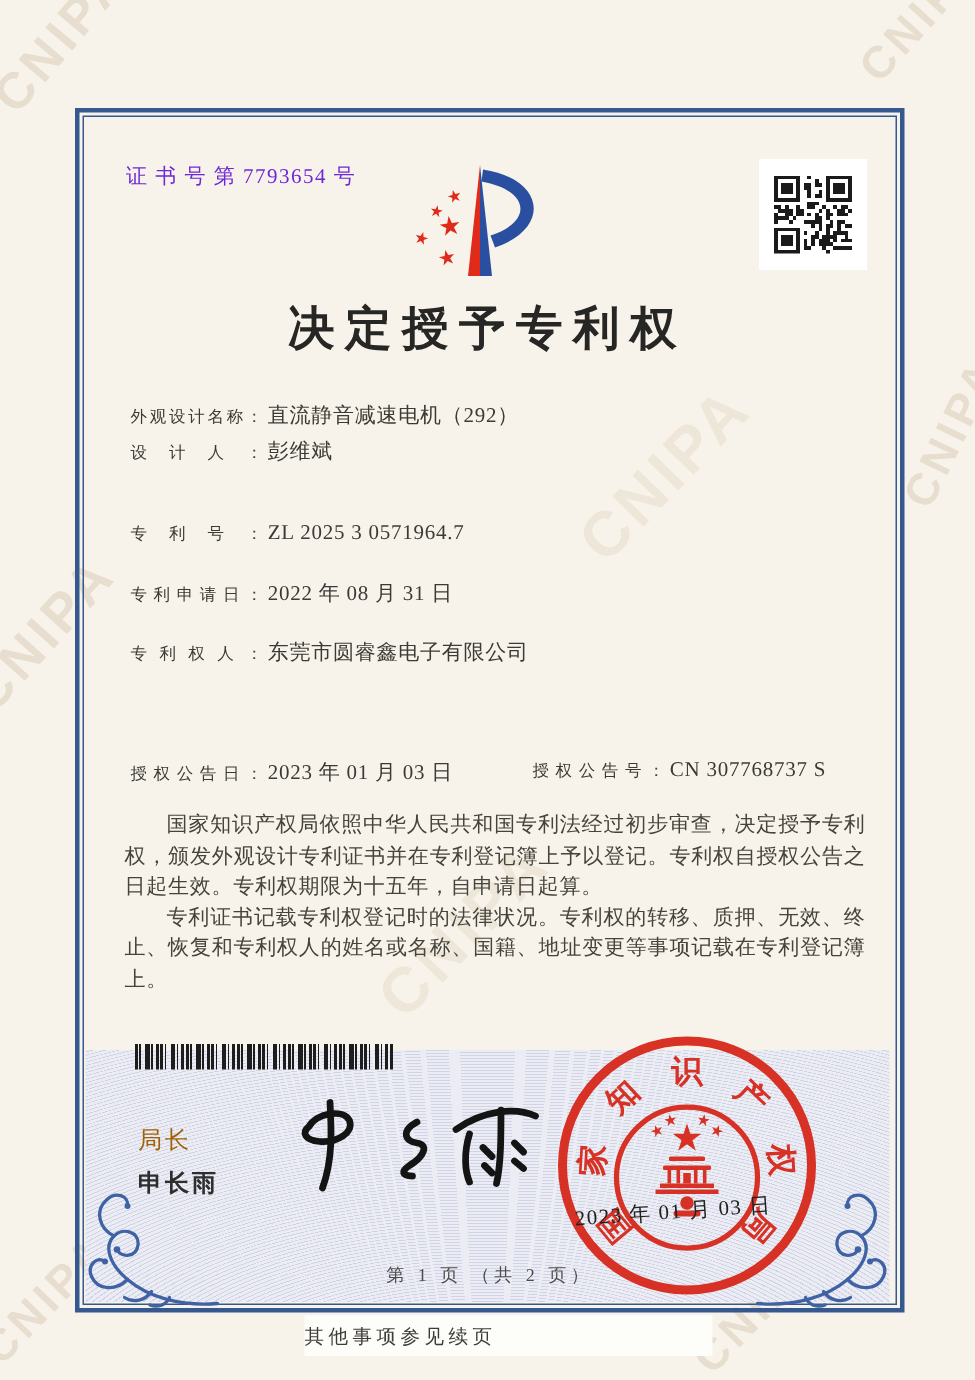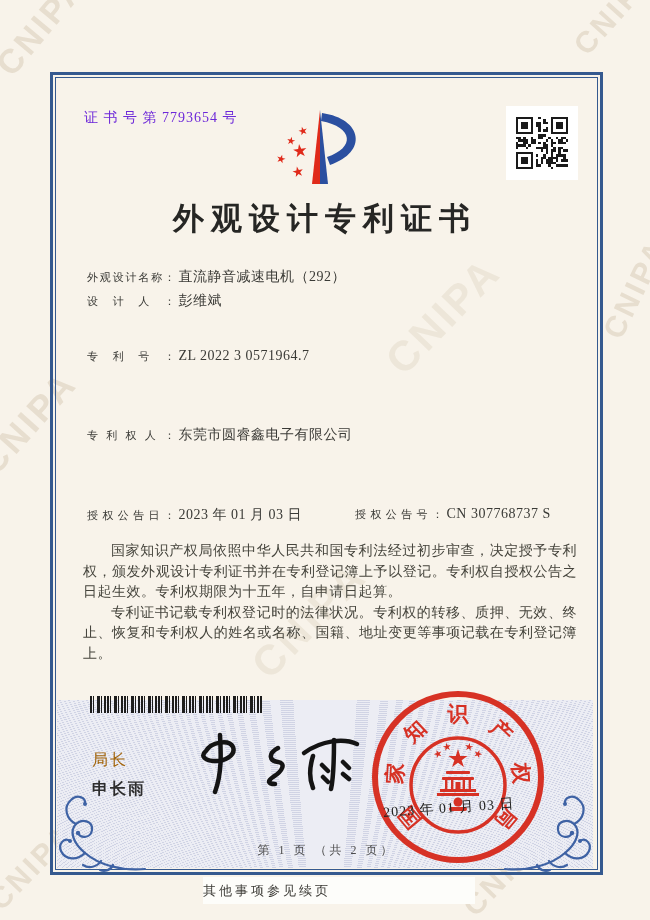--- a/index.html
+++ b/index.html
@@ -245,33 +245,37 @@
           <rect x="16" y="19" width="1" height="1"></rect>
           <rect x="17" y="19" width="1" height="1"></rect>
           <rect x="18" y="19" width="1" height="1"></rect>
           <rect x="19" y="19" width="1" height="1"></rect>
           <rect x="20" y="19" width="1" height="1"></rect>
           <rect x="14" y="20" width="1" height="1"></rect>
         </g>
       </svg>
   </div>
 
-  <div class="title">外观设计专利证书</div>
+  <div class="title">决定授予专利权</div>
 
   <div class="frow" style="top:268px">
     <span class="flabel">外观设计名称：</span>
     <span class="fvalue">直流静音减速电机（292）</span>
   </div>
   <div class="frow" style="top:292px">
     <span class="flabel">设计人：</span>
     <span class="fvalue">彭维斌</span>
   </div>
   <div class="frow" style="top:348px">
     <span class="flabel">专利号：</span>
-    <span class="fvalue">ZL 2022 3 0571964.7</span>
+    <span class="fvalue">ZL 2025 3 0571964.7</span>
+  </div>
+  <div class="frow" style="top:387px">
+    <span class="flabel">专利申请日：</span>
+    <span class="fvalue">2022 年 08 月 31 日</span>
   </div>
   <div class="frow" style="top:426px">
     <span class="flabel">专利权人：</span>
     <span class="fvalue">东莞市圆睿鑫电子有限公司</span>
   </div>
   <div class="frow" style="top:506px">
     <span class="flabel">授权公告日：</span>
     <span class="fvalue">2023 年 01 月 03 日</span>
     <span class="fgroup2">
       <span class="flabel">授权公告号：</span>

